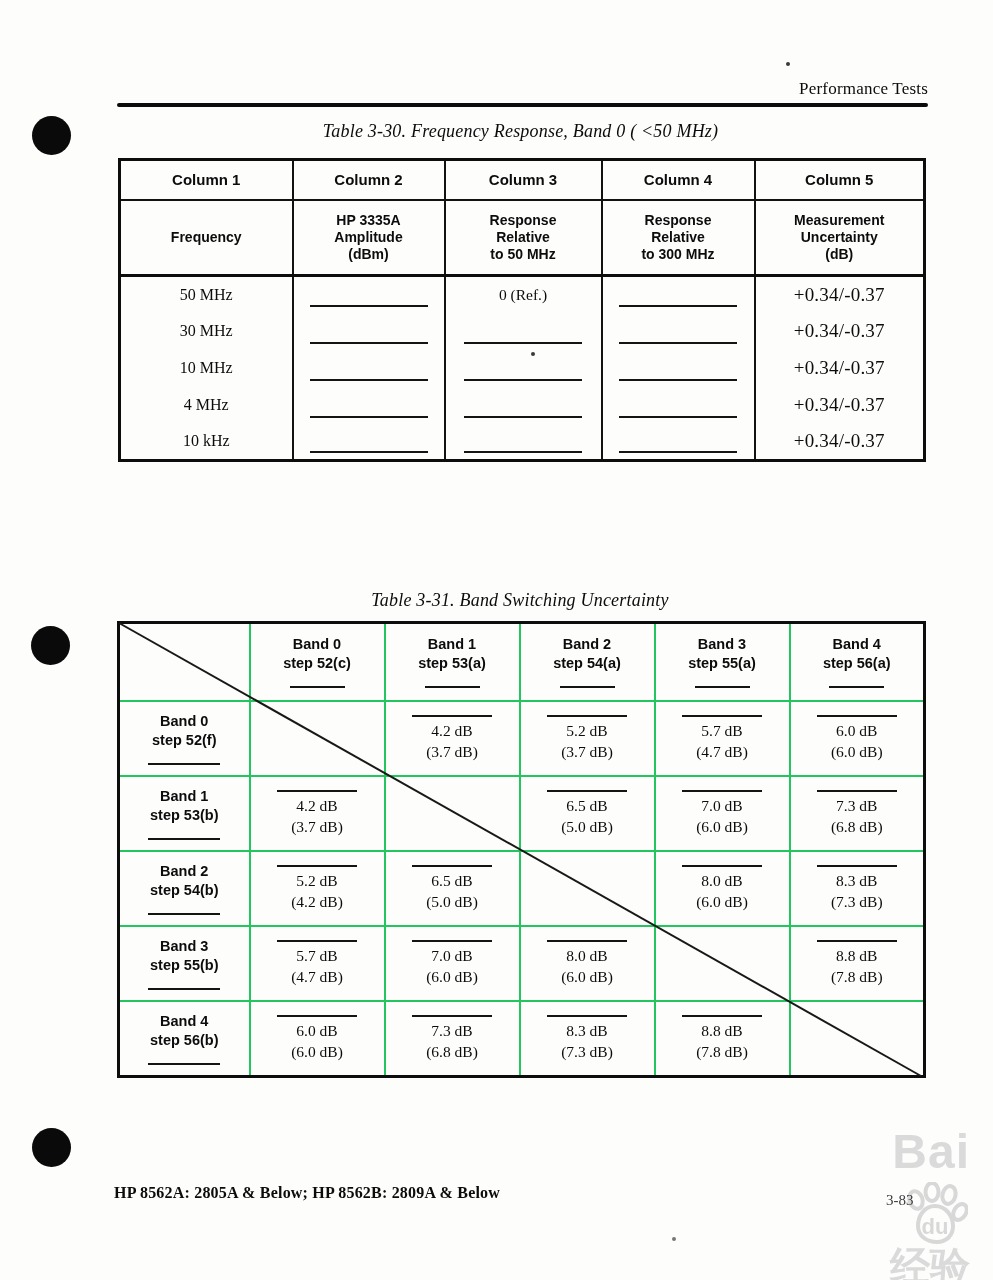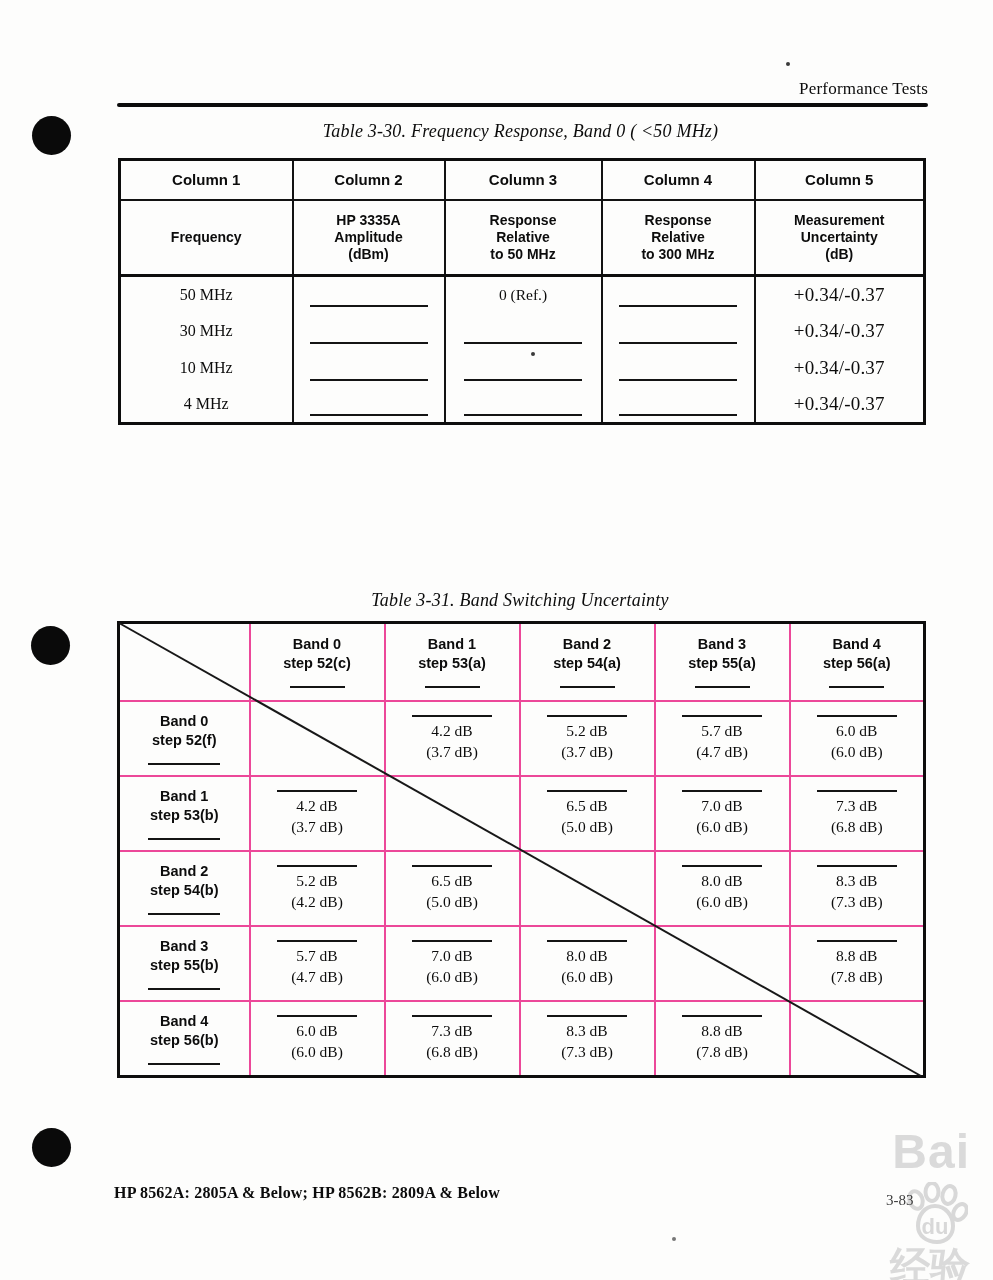--- a/index.html
+++ b/index.html
@@ -55,21 +55,21 @@
   .t1 tbody td { border-top: 0; border-bottom: 0; height: 37px; }
   .t1 .freq { vertical-align: middle; font-size: 16px; }
   .t1 .unc  { vertical-align: middle; font-size: 19px; letter-spacing: .2px; margin-left: 30px; }
   .t1 .ref  { vertical-align: middle; font-size: 15.5px; }
   .t1 .blank-cell { vertical-align: bottom; }
   .blankline { width: 118px; height: 0; border-bottom: 2.5px solid #141414; margin: 0 auto 6px; }
 
   
   .t2wrap { position: absolute; left: 117px; top: 621px; width: 806px; height: 457px; }
   .t2 { width: 806px; height: 457px; border: 3px solid #0d0d0d; }
-  .t2 th, .t2 td { border: 2px solid #ec4899; text-align: center; vertical-align: middle; }
+  .t2 th, .t2 td { border: 2px solid #22c55e; text-align: center; vertical-align: middle; }
   .t2 .band, .t2 .step {
     font-family: "Liberation Sans", sans-serif; font-weight: bold;
     font-size: 14.5px; line-height: 19px;
   }
   .t2 .hline { height: 0; border-bottom: 2.5px solid #141414; margin: 13px auto 0; }
   .t2 .hline.col { width: 55px; }
   .t2 .hline.row { width: 72px; }
   .t2 .over { width: 80px; height: 0; border-top: 2.5px solid #141414; margin: 0 auto 3px; }
   .t2 .t2v, .t2 .t2p { font-family: "Liberation Serif", serif; font-size: 15.5px; line-height: 21px; }
   .diag-overlay { position: absolute; left: 0; top: 0; width: 806px; height: 457px; pointer-events: none; }
@@ -169,20 +169,33 @@
         <td class="blank-cell">
             <div class="blankline"></div>
           </td>
         <td class="blank-cell">
             <div class="blankline"></div>
           </td>
         <td class="unc">+0.34/-0.37</td>
       </tr>
       <tr>
         <td class="freq">4 MHz</td>
+        <td class="blank-cell">
+            <div class="blankline"></div>
+          </td>
+        <td class="blank-cell">
+            <div class="blankline"></div>
+          </td>
+        <td class="blank-cell">
+            <div class="blankline"></div>
+          </td>
+        <td class="unc">+0.34/-0.37</td>
+      </tr>
+      <tr>
+        <td class="freq">10 kHz</td>
         <td class="blank-cell">
             <div class="blankline"></div>
           </td>
         <td class="blank-cell">
             <div class="blankline"></div>
           </td>
         <td class="blank-cell">
             <div class="blankline"></div>
           </td>
         <td class="unc">+0.34/-0.37</td>

